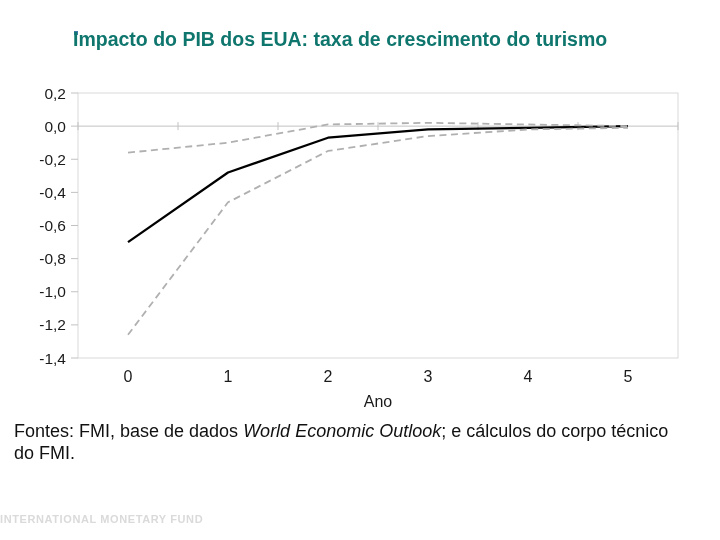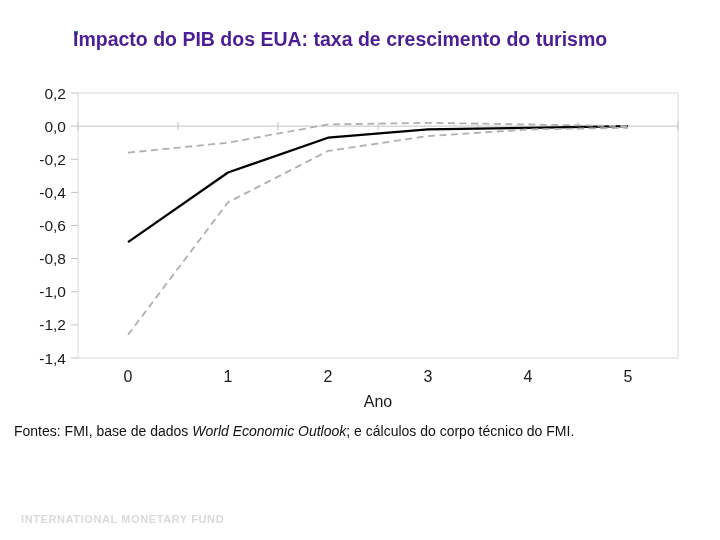--- a/index.html
+++ b/index.html
@@ -3,31 +3,31 @@
 <meta charset="utf-8">
 <style>
   html,body{margin:0;padding:0;background:#fff;}
   .page{
     position:relative;width:720px;height:540px;background:#ffffff;overflow:hidden;
     font-family:"Liberation Sans","DejaVu Sans",sans-serif;color:#1a1a1a;
   }
   .accent-square{position:absolute;left:74px;top:31px;width:4px;height:4px;background:#4177a8;}
   .chart-title{
     position:absolute;left:73px;top:27px;margin:0;
-    font-size:19.5px;line-height:24px;font-weight:600;color:#4c1d95;
+    font-size:19.5px;line-height:24px;font-weight:600;color:#0f766e;
   }
   .chart-title span{display:block;}
   .chart-svg{position:absolute;left:0;top:85px;}
   .footer-notes{
     position:absolute;left:14px;top:420px;width:660px;
-    font-size:14px;line-height:22.4px;color:#111111;
+    font-size:18px;line-height:22.4px;color:#111111;
   }
   .footer-notes p{margin:0;}
   .watermark{
-    position:absolute;left:21px;top:513px;
+    position:absolute;left:0;top:513px;
     font-size:11px;font-weight:bold;letter-spacing:0.6px;color:#dadada;
   }
 </style>
 </head>
 <body>
 
 <div class="page">
 
   <div class="accent-square"></div>
 

